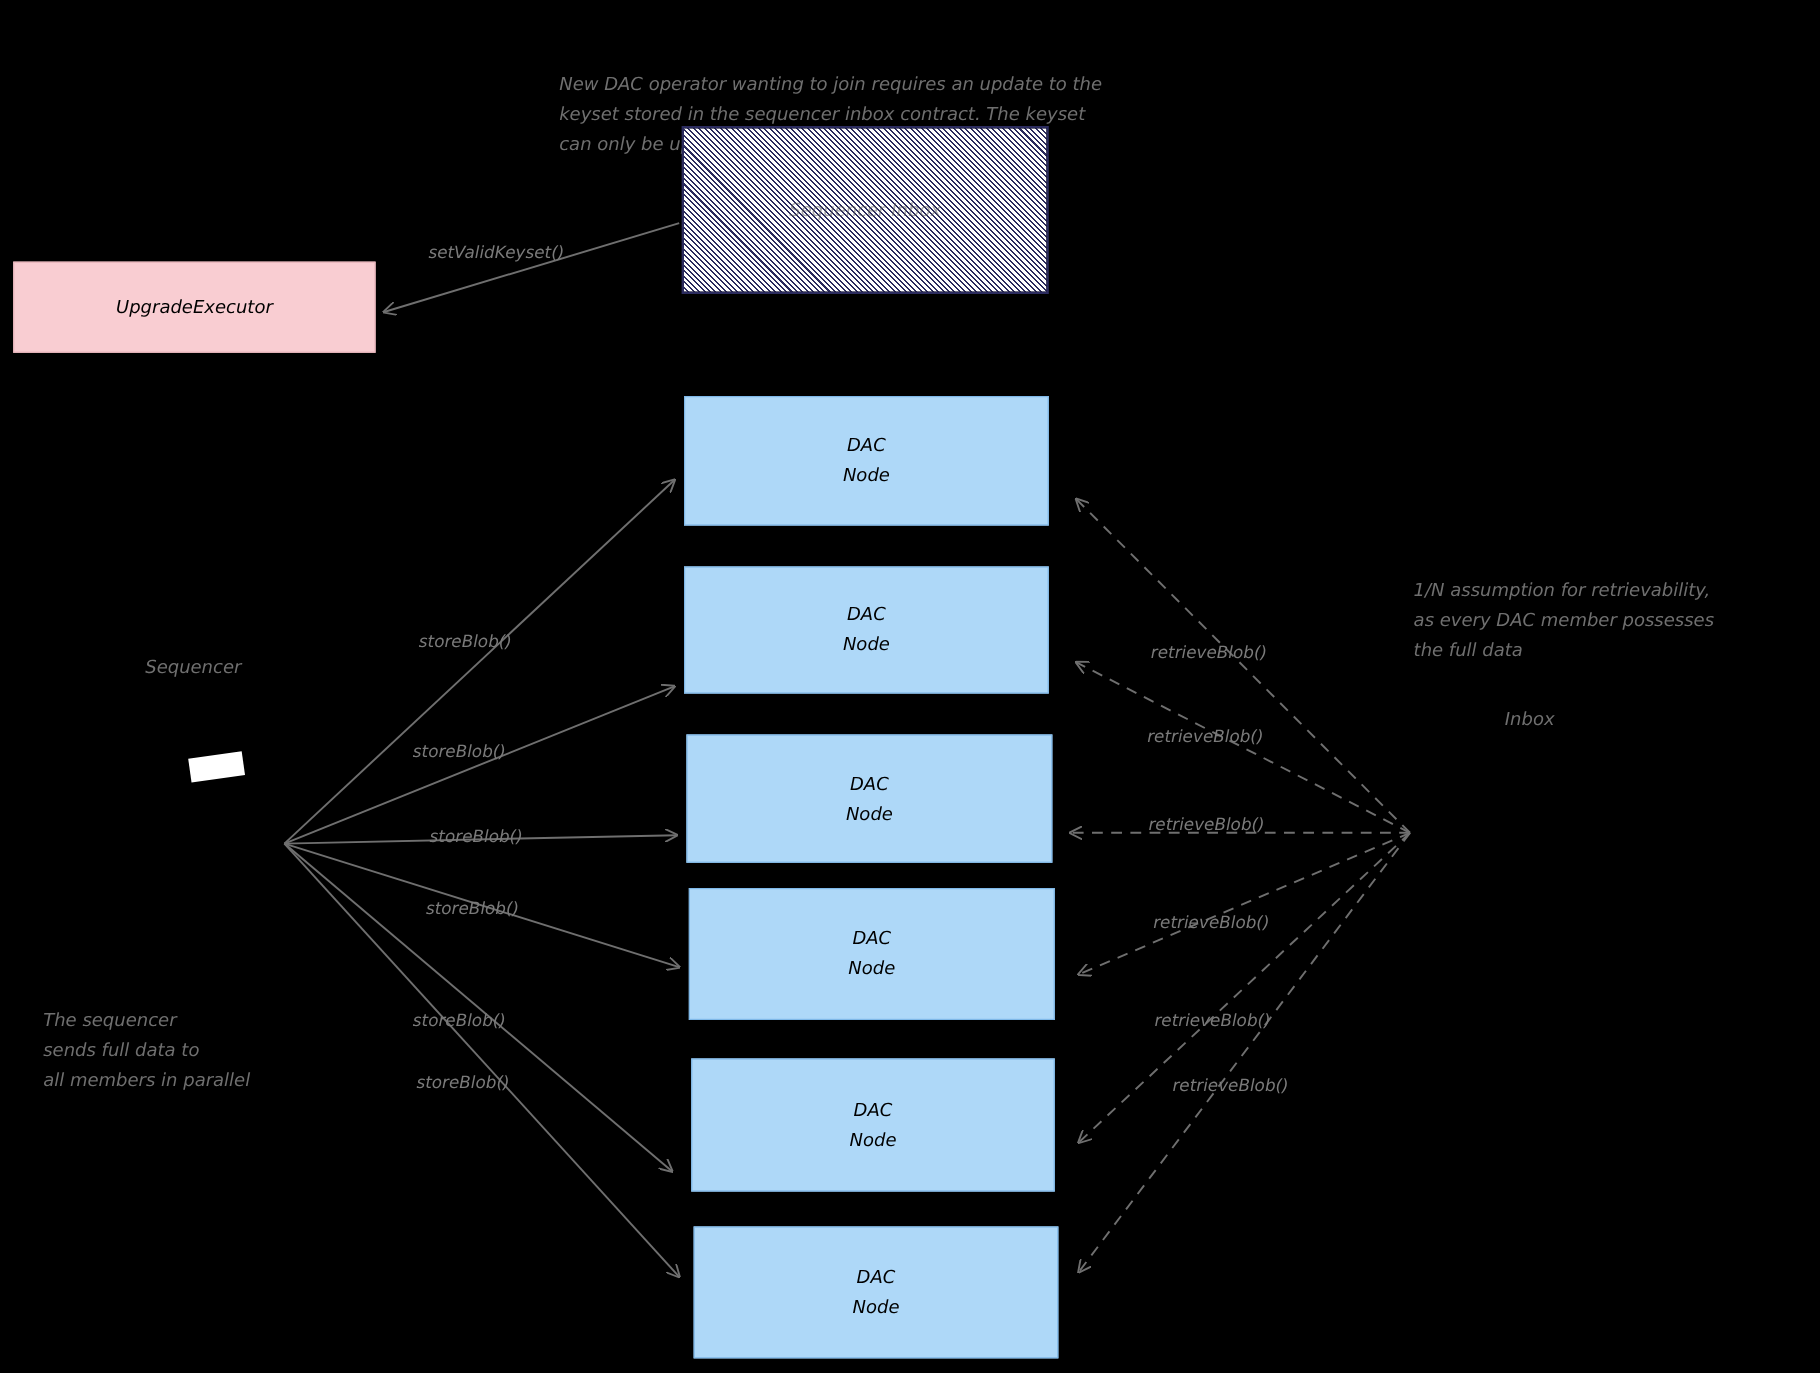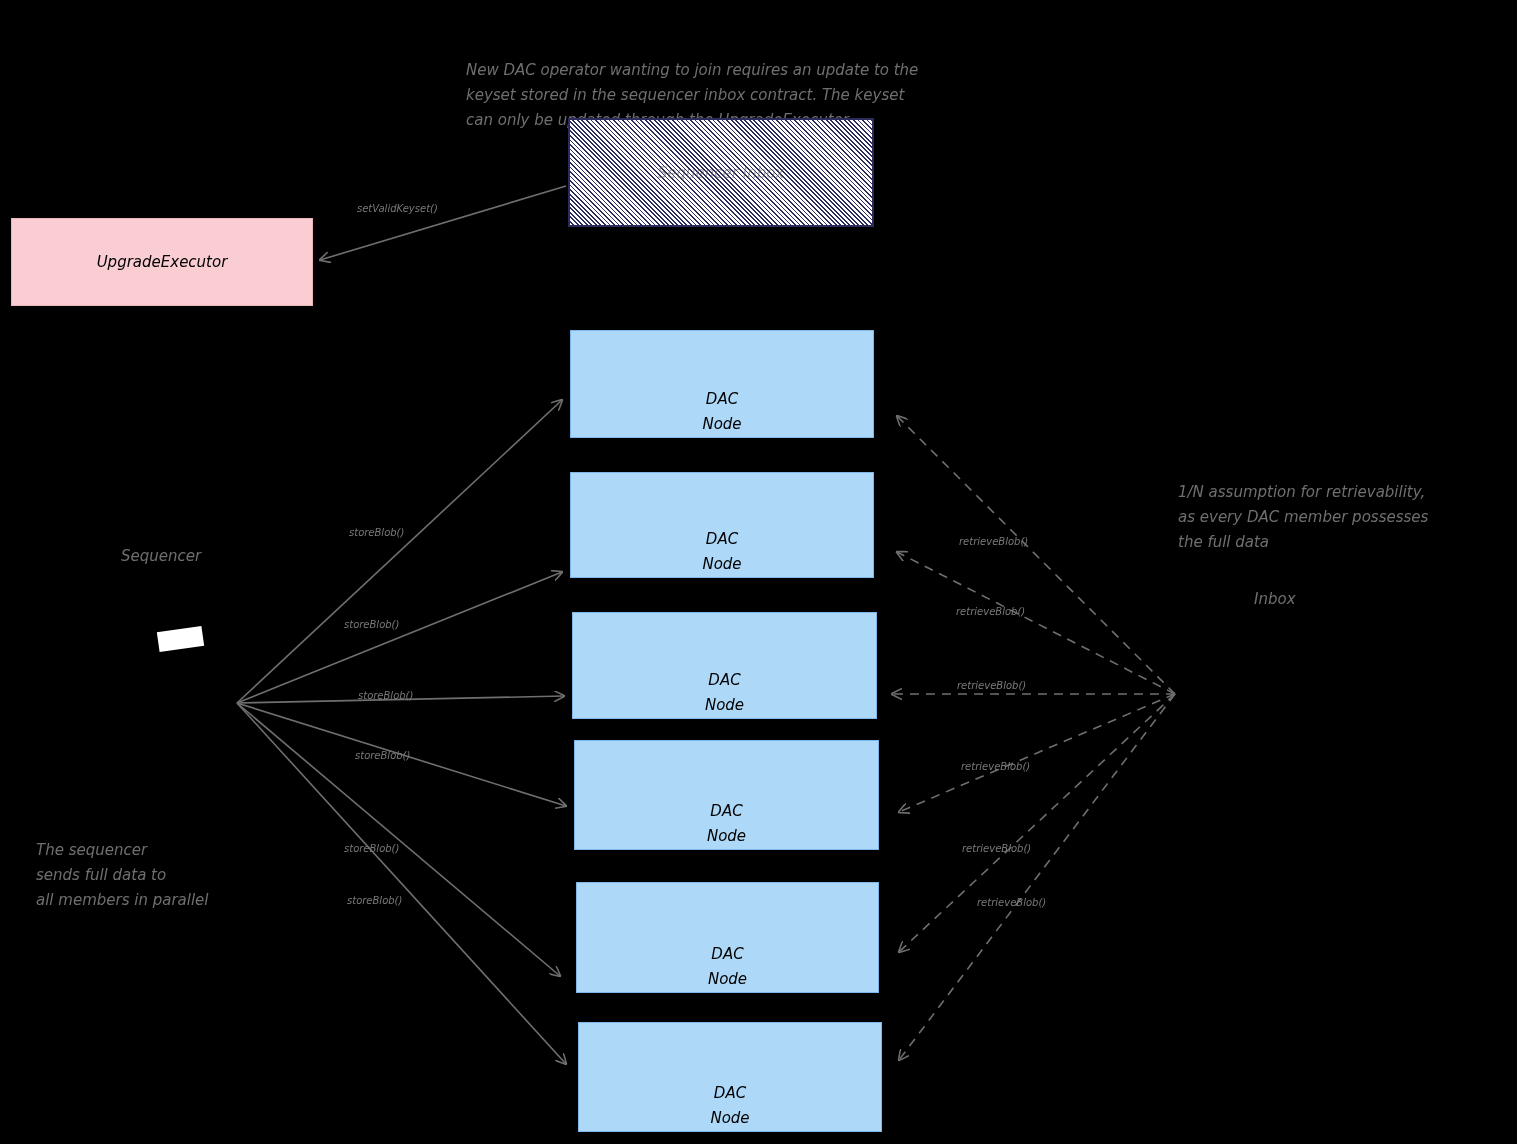--- a/index.html
+++ b/index.html
@@ -21,21 +21,21 @@
     height: 1144px;
   }
   .node-box {
     position: absolute;
     background: #aed8f8;
     border: 1px solid #7fb8e8;
     box-sizing: border-box;
     display: flex;
     flex-direction: column;
     align-items: center;
-    justify-content: flex-end;
+    justify-content: center;
     color: #000000;
     font-family: "DejaVu Sans", sans-serif;
     font-style: italic;
     font-size: 15px;
     line-height: 25px;
   }
   .pink-box {
     position: absolute;
     background: #f9cdd2;
     border: 1px solid #e8b5bb;
@@ -76,21 +76,21 @@
     font-style: italic;
     font-size: 15px;
     line-height: 25px;
     white-space: pre-line;
   }
   .edge-label {
     position: absolute;
     color: #7a7a7a;
     font-family: "DejaVu Sans", sans-serif;
     font-style: italic;
-    font-size: 10px;
+    font-size: 14px;
     white-space: nowrap;
   }
   .actor-label {
     position: absolute;
     color: #6f6f6f;
     font-family: "DejaVu Sans", sans-serif;
     font-style: italic;
     font-size: 15px;
     white-space: nowrap;
   }
@@ -134,26 +134,26 @@
     <path d="M 1175 694 L 899 812" fill="none" stroke="#6f6f6f" stroke-width="1.6" stroke-dasharray="9 7" marker-end="url(#arrow)"></path>
     <path d="M 1175 694 L 899 952" fill="none" stroke="#6f6f6f" stroke-width="1.6" stroke-dasharray="9 7" marker-end="url(#arrow)"></path>
     <path d="M 1175 694 L 899 1060" fill="none" stroke="#6f6f6f" stroke-width="1.6" stroke-dasharray="9 7" marker-end="url(#arrow)"></path>
   </g>
 </svg>
 
 <div class="note" style="left:466px; top:10px; width:640px;margin-top:48px;">New DAC operator wanting to join requires an update to the
 keyset stored in the sequencer inbox contract. The keyset
 can only be updated through the UpgradeExecutor</div>
 
-<div class="hatch-box" style="left:568px; top:118px; width:306px; height:109px;">
+<div class="hatch-box" style="left:568px; top:105px; width:306px; height:140px;">
   <div class="hatch-label">Sequencer
 Inbox</div>
 </div>
 
-<div class="pink-box" style="left:11px; top:218px; width:302px; height:88px;">
+<div class="pink-box" style="left:11px; top:218px; width:302px; height:76px;">
   <span>UpgradeExecutor</span>
 </div>
 
 <div class="edge-label" style="left:357px; top:203px;">setValidKeyset()</div>
 
 <div class="node-box" style="left:570px; top:330px; width:304px; height:108px;">
   <span>DAC</span>
   <span>Node</span>
 </div>
 <div class="node-box" style="left:570px; top:472px; width:304px; height:106px;">

